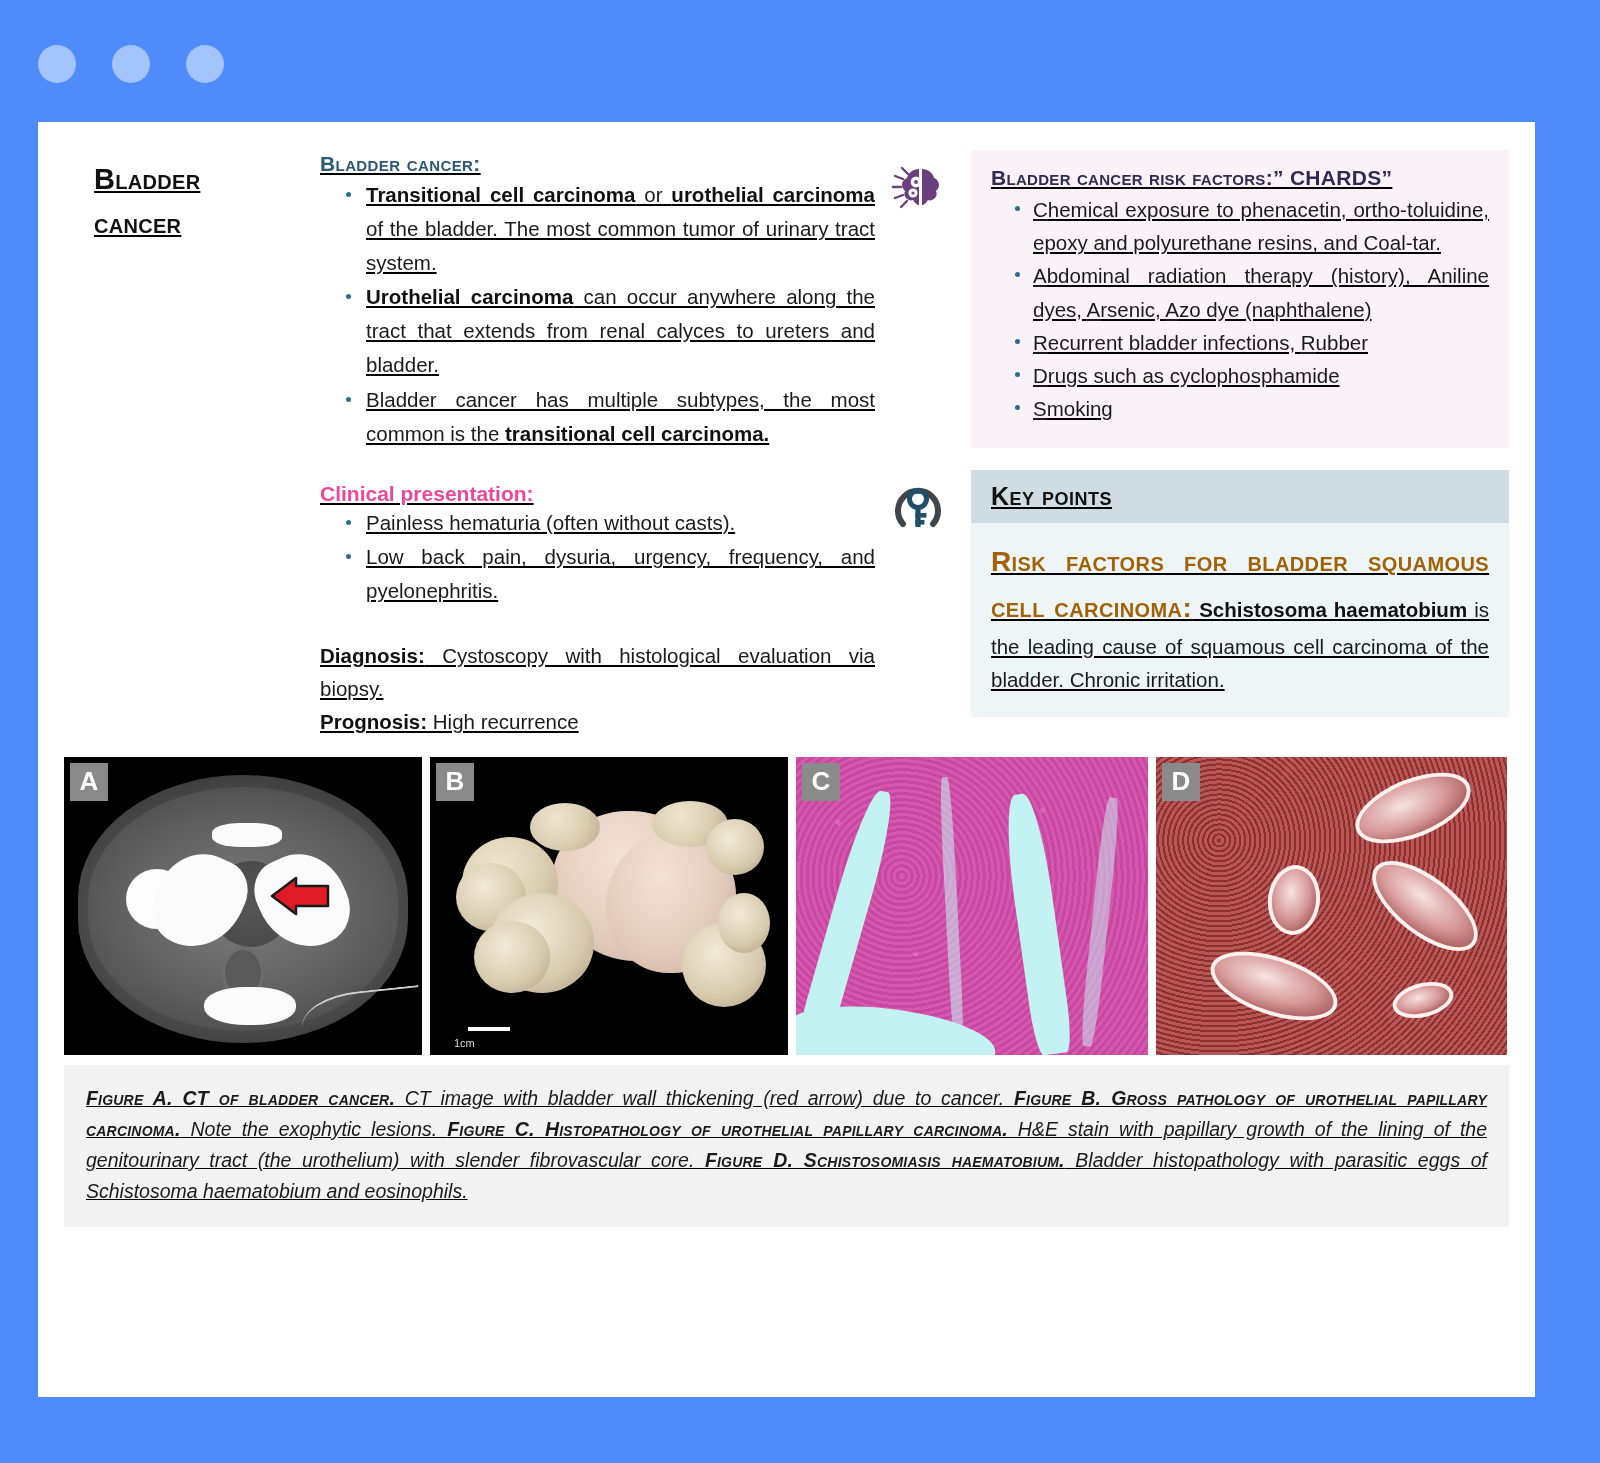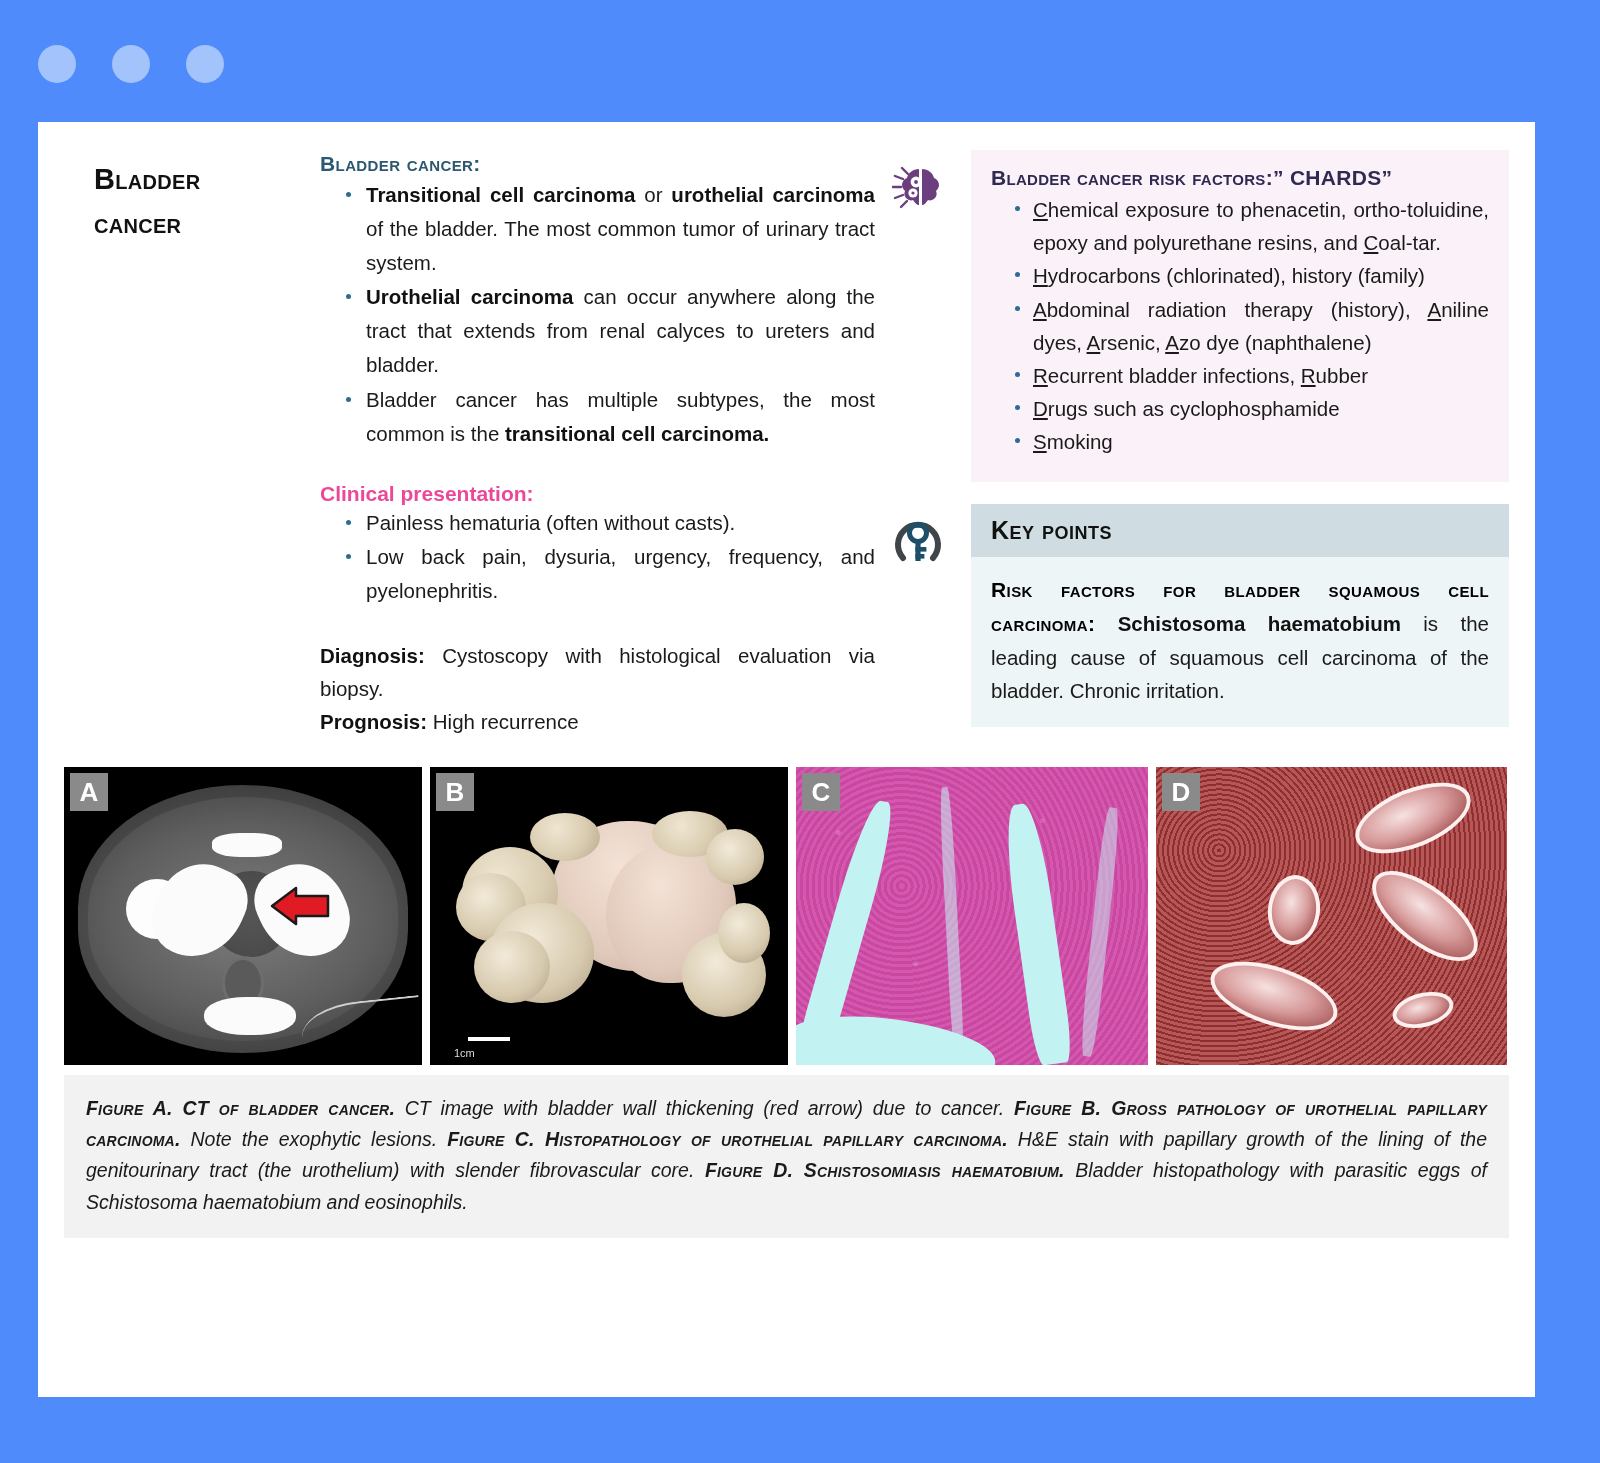--- a/index.html
+++ b/index.html
@@ -24,20 +24,21 @@
     border-radius: 50%;
     background: #a3c3fd;
   }
 
   
   .card {
     position: absolute;
     left: 38px; top: 122px;
     width: 1497px; height: 1275px;
     background: #ffffff;
+    text-decoration: underline;
   }
 
   
   .top-region {
     display: flex;
     padding: 24px 26px 0 26px;
   }
 
   .col-title {
     width: 228px;
@@ -172,22 +173,22 @@
 
   .kp-text {
     font-size: 20.5px;
     line-height: 1.62;
     color: #1a1a1a;
     text-align: justify;
   }
   .kp-lead {
     font-variant: small-caps;
     font-weight: bold;
-    font-size: 21px;
-    color: #000000;
+    font-size: 28px;
+    color: #a16207;
     letter-spacing: 0.4px;
   }
   .kp-text b { font-weight: bold; color: #111; }
 
   
   .fig-strip {
     display: flex;
     gap: 8px;
     padding: 0 26px;
     margin-top: 18px;
@@ -469,21 +470,20 @@
             </g>
           </svg>
         </div>
         <div class="panel-body-wrap">
           <div class="panel-body mnemo">
             <div class="mn-title">
               <span>Bladder cancer risk factors:</span><span class="quoted">” CHARDS”</span>
             </div>
             <ul class="mnlist" id="list-mnemonics">
                 <li><span class="u">C</span><span>hemical exposure to phenacetin, ortho-toluidine, epoxy and polyurethane resins, and </span><span class="u">C</span><span>oal-tar.</span></li>
-                <li><span class="u">H</span><span>ydrocarbons (chlorinated), history (family)</span></li>
                 <li><span class="u">A</span><span>bdominal radiation therapy (history), </span><span class="u">A</span><span>niline dyes, </span><span class="u">A</span><span>rsenic, </span><span class="u">A</span><span>zo dye (naphthalene)</span></li>
                 <li><span class="u">R</span><span>ecurrent bladder infections, </span><span class="u">R</span><span>ubber</span></li>
                 <li><span class="u">D</span><span>rugs such as cyclophosphamide</span></li>
                 <li><span class="u">S</span><span>moking</span></li>
               </ul>
           </div>
         </div>
       </div>
 
       <div class="panel-wrap">

